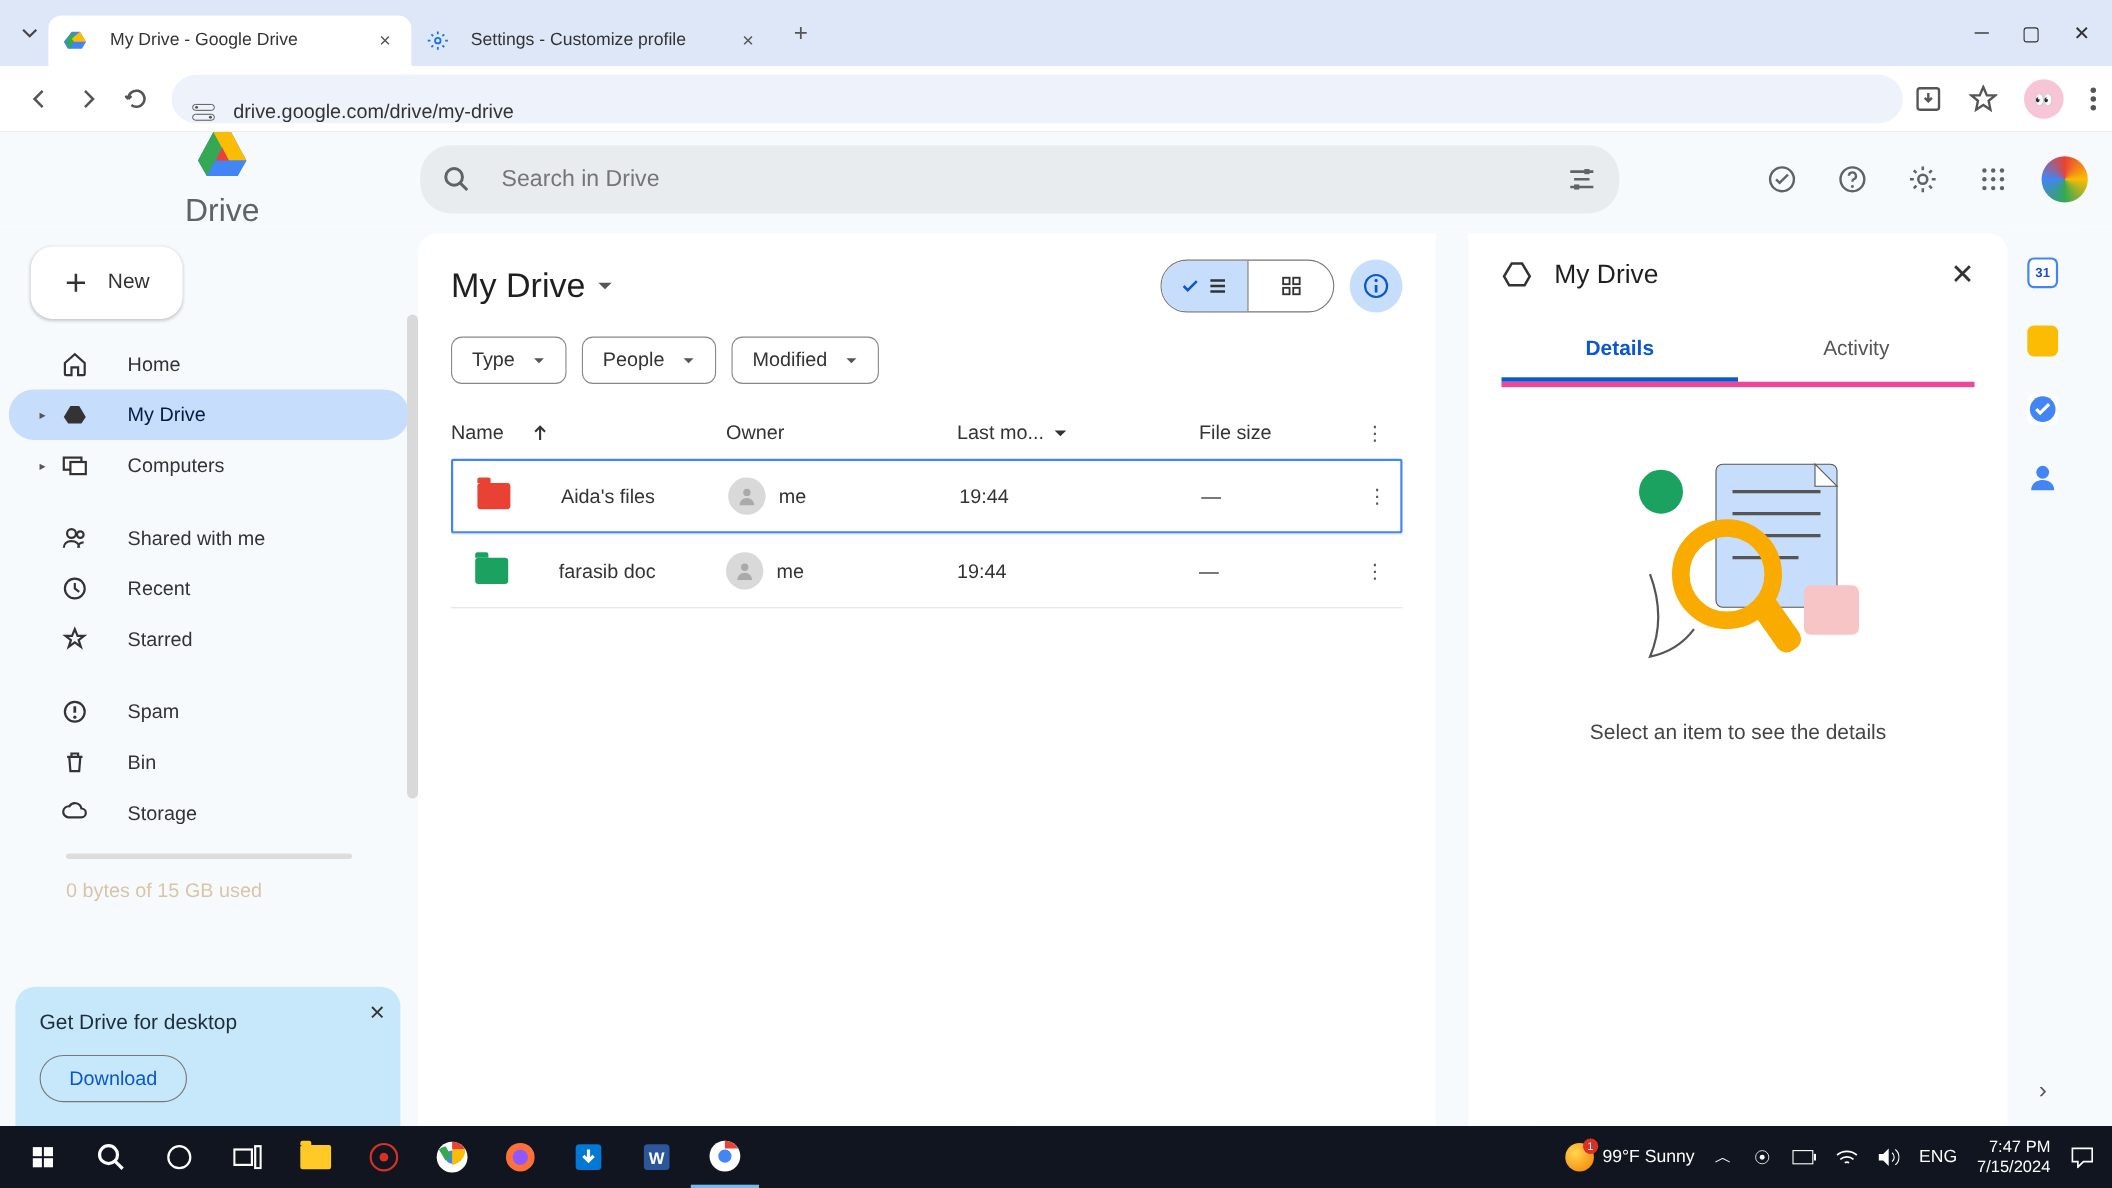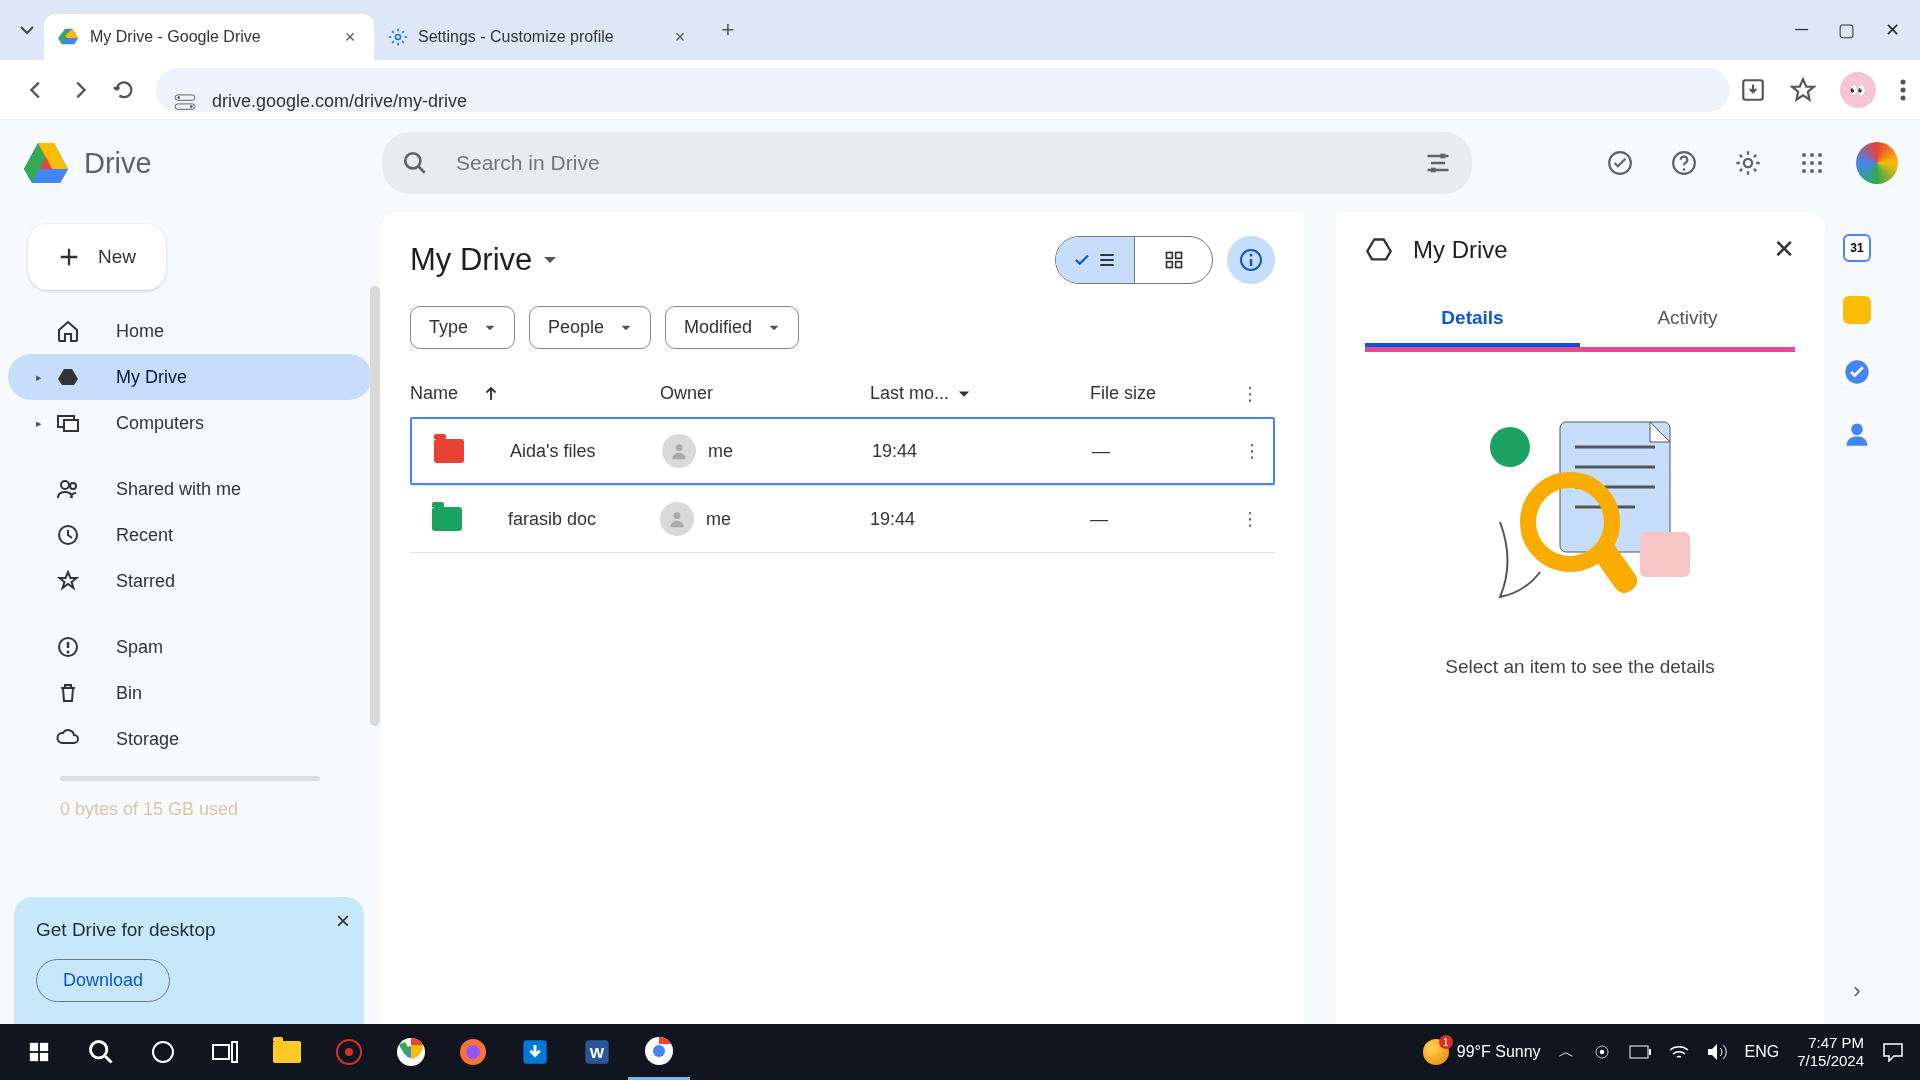--- a/index.html
+++ b/index.html
@@ -1,37 +1,37 @@
 <!DOCTYPE html>
 <html><head>
 <meta charset="utf-8">
 <style>
 * { margin: 0; padding: 0; box-sizing: border-box; font-family: 'Segoe UI', Arial, sans-serif; }
 body { width: 1920px; height: 1080px; overflow: hidden; background: #fff; }
 
 
 .browser-top { background: #dde7f7; height: 60px; display: flex; align-items: center; padding: 0 10px; }
 .tab-dropdown { width: 34px; height: 34px; display: flex; align-items: center; justify-content: center; color: #444; cursor: pointer; }
-.tab { background: #fff; border-radius: 12px 12px 0 0; height: 46px; margin-top: 14px; padding: 0 14px; display: flex; align-items: center; gap: 10px; min-width: 330px; font-size: 16px; color: #333; }
+.tab { background: #fff; border-radius: 12px 12px 0 0; height: 46px; margin-top: 14px; padding: 0 14px; display: flex; align-items: center; gap: 20px; min-width: 330px; font-size: 16px; color: #333; }
 .tab.inactive { background: transparent; }
 .tab-close { width: 20px; height: 20px; display: flex; align-items: center; justify-content: center; border-radius: 50%; cursor: pointer; font-size: 18px; color: #555; }
 .tab-add { width: 36px; height: 36px; display: flex; align-items: center; justify-content: center; font-size: 22px; color: #555; margin-left: 6px; cursor: pointer; }
 .window-controls { margin-left: auto; display: flex; gap: 30px; padding-right: 10px; }
 .window-controls span { font-size: 18px; color: #333; cursor: pointer; }
 
 .addr-bar { height: 60px; background: #fff; display: flex; align-items: center; padding: 0 14px; border-bottom: 1px solid #eee; }
 .nav-btn { width: 44px; height: 44px; display: flex; align-items: center; justify-content: center; color: #555; font-size: 22px; cursor: pointer; }
 .url-box { flex: 1; background: #eef2fb; border-radius: 24px; height: 44px; display: flex; align-items: flex-end; padding: 0 18px; margin: 0 10px; gap: 16px; }
 .url-text { color: #333; font-size: 18px; }
 .addr-right { display: flex; align-items: center; gap: 24px; }
 .profile-badge { width: 36px; height: 36px; border-radius: 50%; background: #f7c5d5; display: flex; align-items: center; justify-content: center; font-size: 14px; }
 
 
 .drive-header { height: 86px; background: #f7fafd; display: flex; align-items: center; padding: 0 22px; }
-.drive-logo { display: flex; align-items: center; gap: 14px; width: 360px; }
+.drive-logo { display: flex; align-items: center; gap: 14px; width: 360px; flex-direction: column; }
 .logo-triangle { width: 48px; height: 44px; position: relative; }
 .drive-brand { font-size: 29px; color: #5f6368; }
 .search-box { background: #e8ecef; border-radius: 28px; height: 62px; flex: 1; max-width: 1090px; display: flex; align-items: center; padding: 0 20px; gap: 28px; }
 .search-box input { border: none; background: transparent; font-size: 21px; color: #5f6368; outline: none; flex: 1; }
 .header-icons { margin-left: auto; display: flex; align-items: center; gap: 24px; }
 .header-icons .icon { width: 40px; height: 40px; display: flex; align-items: center; justify-content: center; color: #5f6368; font-size: 26px; cursor: pointer; }
 .profile-color { width: 42px; height: 42px; border-radius: 50%; background: conic-gradient(#e94235, #fbbc04, #34a853, #4285f4, #e94235); }
 
 
 .main { display: flex; height: calc(100% - 206px - 56px); background: #f7fafd; }
@@ -480,21 +480,21 @@
         <rect x="180" y="140" width="50" height="45" rx="6" fill="#f7c5c5"></rect>
         <circle cx="110" cy="130" r="42" fill="none" stroke="#f9ab00" stroke-width="16"></circle>
         <rect x="130" y="160" width="24" height="55" rx="10" fill="#f9ab00" transform="rotate(-35 130 160)"></rect>
         <path d="M40 130 q15 40 0 75 q25 -5 40 -25" stroke="#555" stroke-width="2" fill="none"></path>
       </svg>
     </div>
     <div class="details-msg">Select an item to see the details</div>
   </div>
 
   <div class="right-rail">
-    <div class="rail-icon" style="background:#fff;border:2px solid #4285f4;display:flex;align-items:center;justify-content:center;font-size:12px;color:#000000;font-weight:bold">31</div>
+    <div class="rail-icon" style="background:#fff;border:2px solid #4285f4;display:flex;align-items:center;justify-content:center;font-size:12px;color:#1d4ed8;font-weight:bold">31</div>
     <div class="rail-icon" style="background:#fbbc04"></div>
     <div class="rail-icon" style="background:#fff">
         <svg width="28" height="28" viewBox="0 0 24 24">
           <circle cx="12" cy="12" r="10" fill="#4285f4"></circle>
           <path d="M7 12l3 3 7-7" stroke="#fff" stroke-width="2.5" fill="none"></path>
         </svg>
       </div>
     <div class="rail-icon">
         <svg width="28" height="28" viewBox="0 0 24 24">
           <circle cx="12" cy="8" r="5" fill="#4285f4"></circle>

